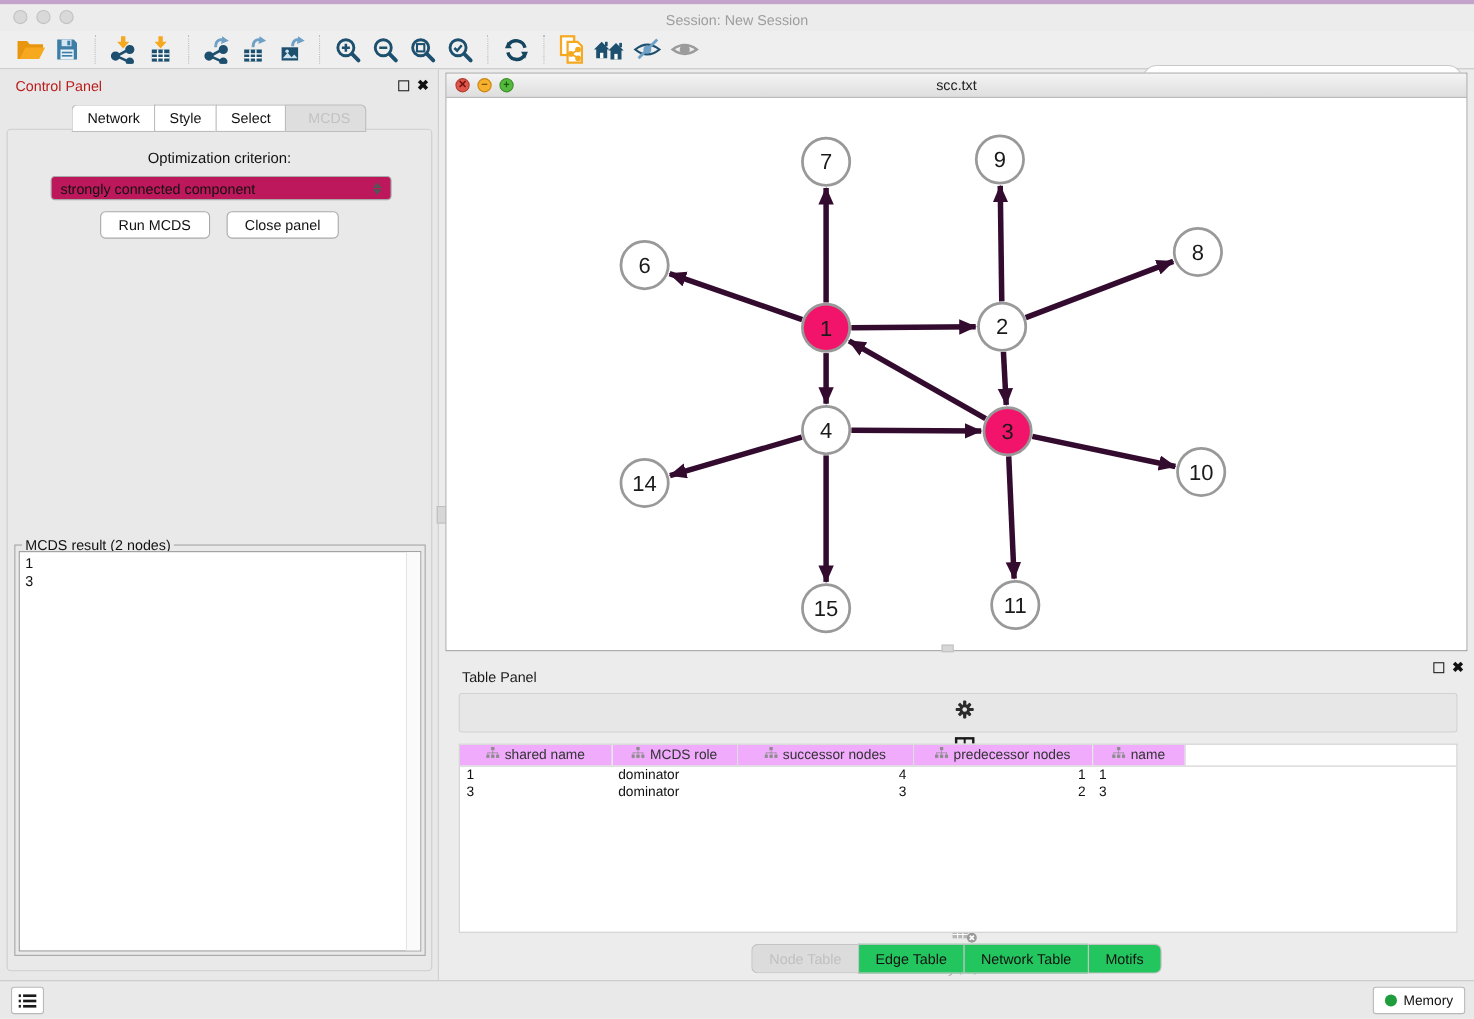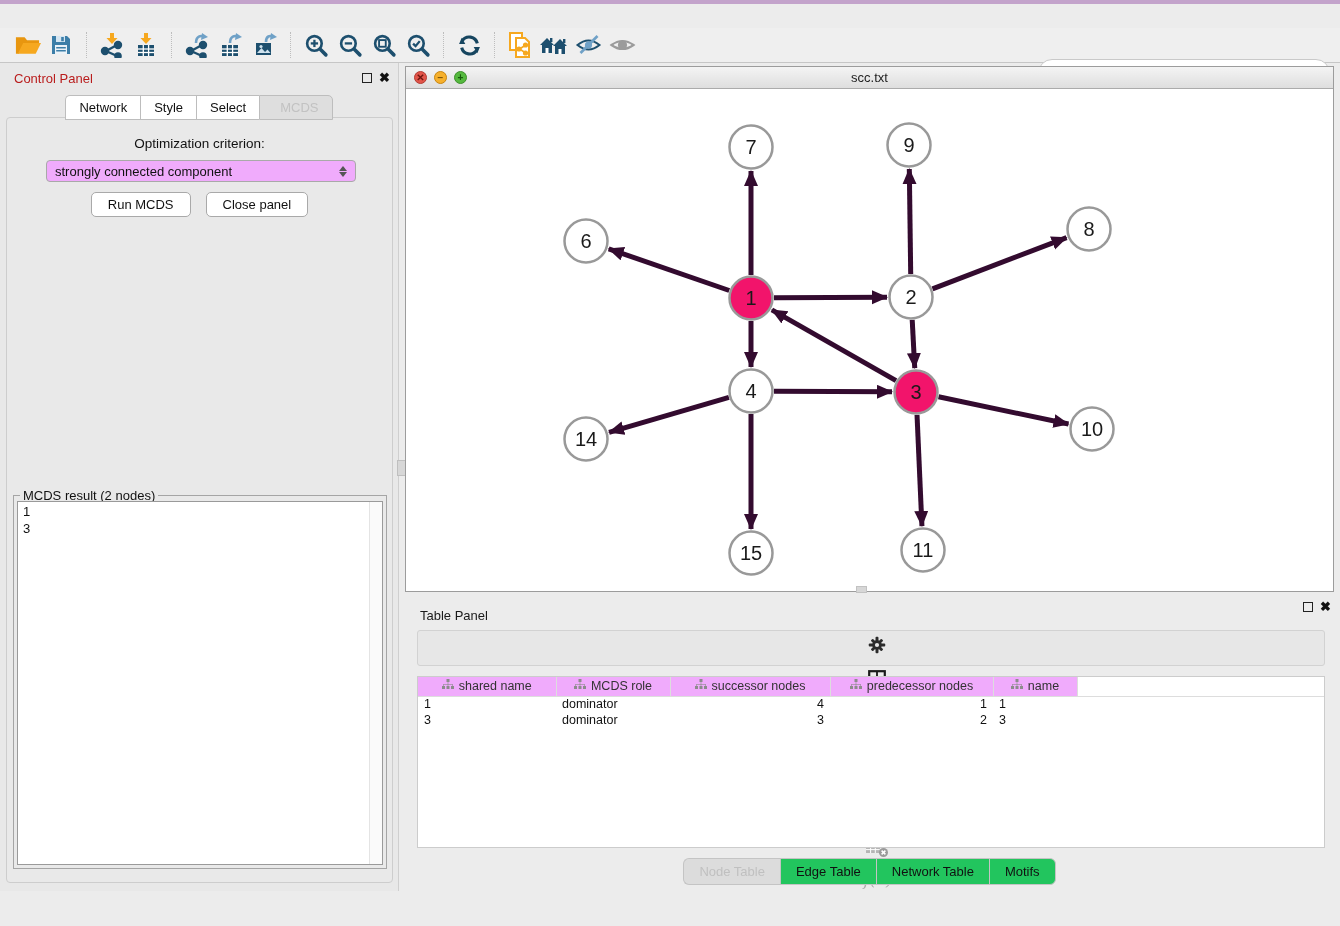--- a/index.html
+++ b/index.html
@@ -27,21 +27,21 @@
   .cp-title { position:absolute; left:14px; top:8px; font-size:13px; color:#b91c1c; }
   .panel-float { position:absolute; width:10px; height:10px; border:1.5px solid #222; top:10px; }
   .panel-close { position:absolute; top:7px; font-size:13px; font-weight:bold; color:#111; }
   .cp-tabs { position:absolute; left:0; top:32px; width:100%; display:flex; justify-content:center; z-index:2; }
   .cp-tab { font-size:13px; padding:4px 13px; background:#FFF; border:1px solid #BDBDBD; border-right:none; color:#111; }
   .cp-tab:first-child { border-top-left-radius:5px; }
   .cp-tab:last-child { border-right:1px solid #BDBDBD; border-top-right-radius:5px; }
   .cp-tab.active { background:#DEDEDE; color:#C2C2C2;padding-left:20px; }
   .cp-body { position:absolute; left:6px; top:54px; width:387px; height:824px; background:#E9E9E9; border:1px solid #CDCDCD; border-radius:4px; height:766px; }
   .opt-label { position:absolute; left:0; width:100%; top:18px; text-align:center; font-size:13.5px; color:#111; }
-  .criterion-select { position:absolute; left:39px; top:42px; width:310px; height:22px; background:#f0abfc; border:1px solid #A9A9A9; border-radius:4px; font-size:13px; color:#111; display:flex; align-items:center; padding:0 8px; }
+  .criterion-select { position:absolute; left:39px; top:42px; width:310px; height:22px; background:#be185d; border:1px solid #A9A9A9; border-radius:4px; font-size:13px; color:#111; display:flex; align-items:center; padding:0 8px; }
   .criterion-select .stepper { margin-left:auto; display:flex; flex-direction:column; gap:1px; }
   .criterion-select .stepper i { width:0; height:0; border-left:4px solid transparent; border-right:4px solid transparent; }
   .criterion-select .stepper .up { border-bottom:5px solid #555; }
   .criterion-select .stepper .down { border-top:5px solid #555; }
   .cp-buttons { position:absolute; left:0; top:74px; width:100%; display:flex; justify-content:center; gap:15px; }
   .btn { background:#FFF; border:1px solid #A9A9A9; border-radius:5px; font-size:13px; color:#111; padding:4px 16px; font-family:"Liberation Sans",sans-serif; }
   .mcds-fieldset { position:absolute; left:6px; top:377px; width:374px; height:374px; border:1px solid #A5A5A5; }
   .mcds-legend { position:absolute; left:6px; top:-8px; background:#E9E9E9; padding:0 3px; font-size:13px; color:#111; }
   .mcds-text { position:absolute; left:3px; top:5px; right:3px; bottom:3px; background:#FFF; border:1px solid #9A9A9A; white-space:pre; font-size:13px; line-height:17px; padding:1px 5px; color:#111; overflow:hidden; }
   .mcds-scroll { position:absolute; right:4px; top:6px; width:13px; bottom:4px; background:#FAFAFA; border-left:1px solid #E4E4E4; }
@@ -84,20 +84,28 @@
   .list-btn { position:absolute; left:10px; top:5px; width:30px; height:25px; background:#FFF; border:1px solid #B9B9B9; border-radius:3px; display:flex; align-items:center; justify-content:center; }
   .memory-btn { position:absolute; right:8px; top:5px; height:25px; background:#FFF; border:1px solid #B9B9B9; border-radius:3px; display:flex; align-items:center; gap:6px; padding:0 10px; font-size:12.5px; color:#111; }
   .mem-dot { width:11px; height:11px; border-radius:50%; background:#1F9D3C; }
 </style>
 </head>
 <body>
 
 <div class="app">
 
   <div class="top-strip"></div>
+  <div class="titlebar">
+    <div class="traffic-main">
+      <span class="dot"></span>
+      <span class="dot"></span>
+      <span class="dot"></span>
+    </div>
+    <div class="win-title">Session: New Session</div>
+  </div>
 
   <div class="toolbar">
     <span class="tbi">
       <svg width="27" height="24" viewBox="0 0 28 24">
           <path d="M2 4h9l2.5 3H26v4H10L5 21H2z" fill="#E8960F"></path>
           <path d="M4 21 L9.5 10 H28 L22.5 21 Z" fill="#F6A81F"></path>
         </svg>
     </span>
     <span class="tbi">
       <svg width="24" height="24" viewBox="0 0 24 24">
@@ -568,14 +576,32 @@
     </div>
 
     <div class="tp-tabs" id="tp-tabs">
         <div class="tp-tab active">Node Table</div>
         <div class="tp-tab">Edge Table</div>
         <div class="tp-tab">Network Table</div>
         <div class="tp-tab">Motifs</div>
       </div>
   </div>
 
+  <div class="statusbar">
+    <span class="list-btn">
+      <svg width="18" height="16" viewBox="0 0 18 16">
+          <g fill="#1A1A1A">
+            <rect x="1" y="2" width="2" height="2.4"></rect>
+            <rect x="5" y="2" width="12" height="2.4"></rect>
+            <rect x="1" y="6.8" width="2" height="2.4"></rect>
+            <rect x="5" y="6.8" width="12" height="2.4"></rect>
+            <rect x="1" y="11.6" width="2" height="2.4"></rect>
+            <rect x="5" y="11.6" width="12" height="2.4"></rect>
+          </g>
+        </svg>
+    </span>
+    <span class="memory-btn">
+      <span class="mem-dot"></span>
+      <span>Memory</span>
+    </span>
+  </div>
 
 </div>
 
 </body></html>

